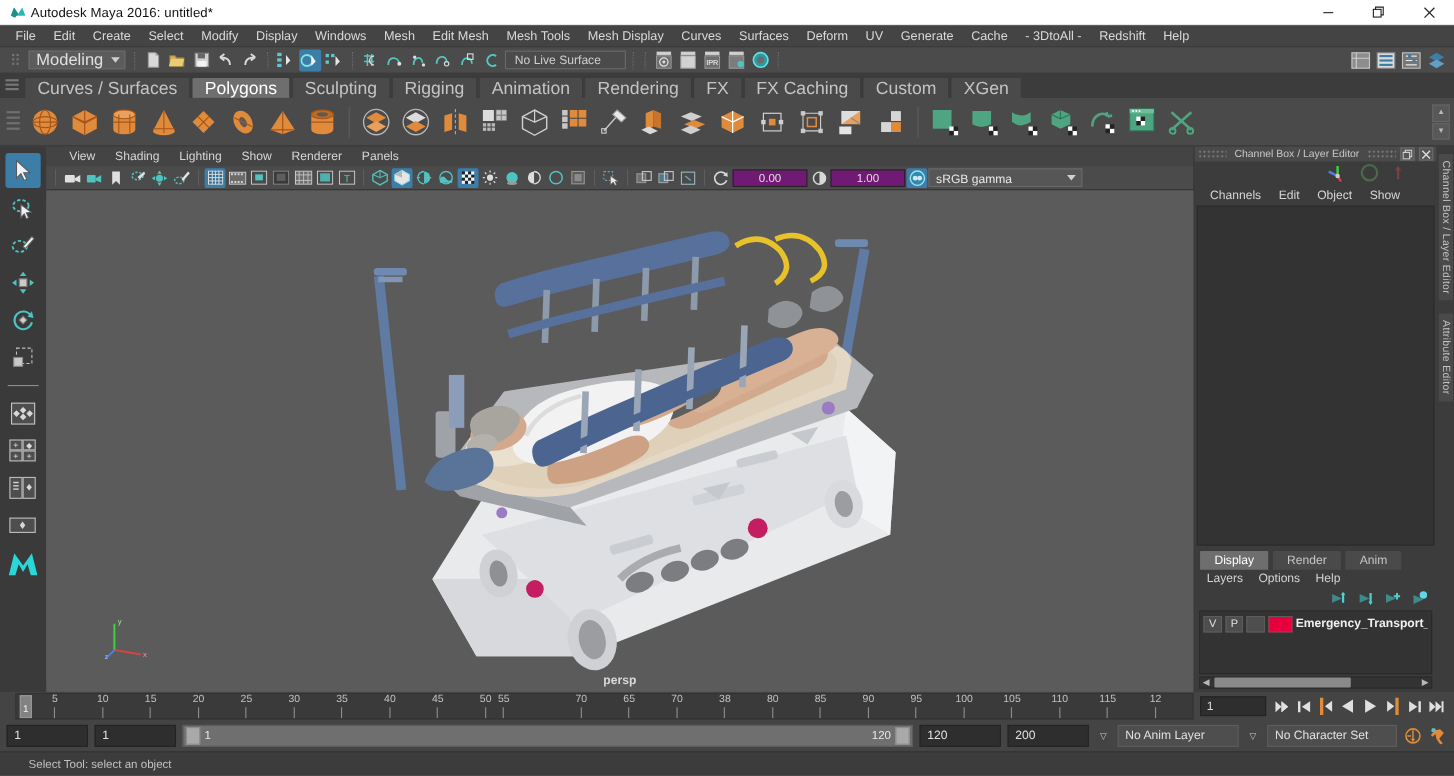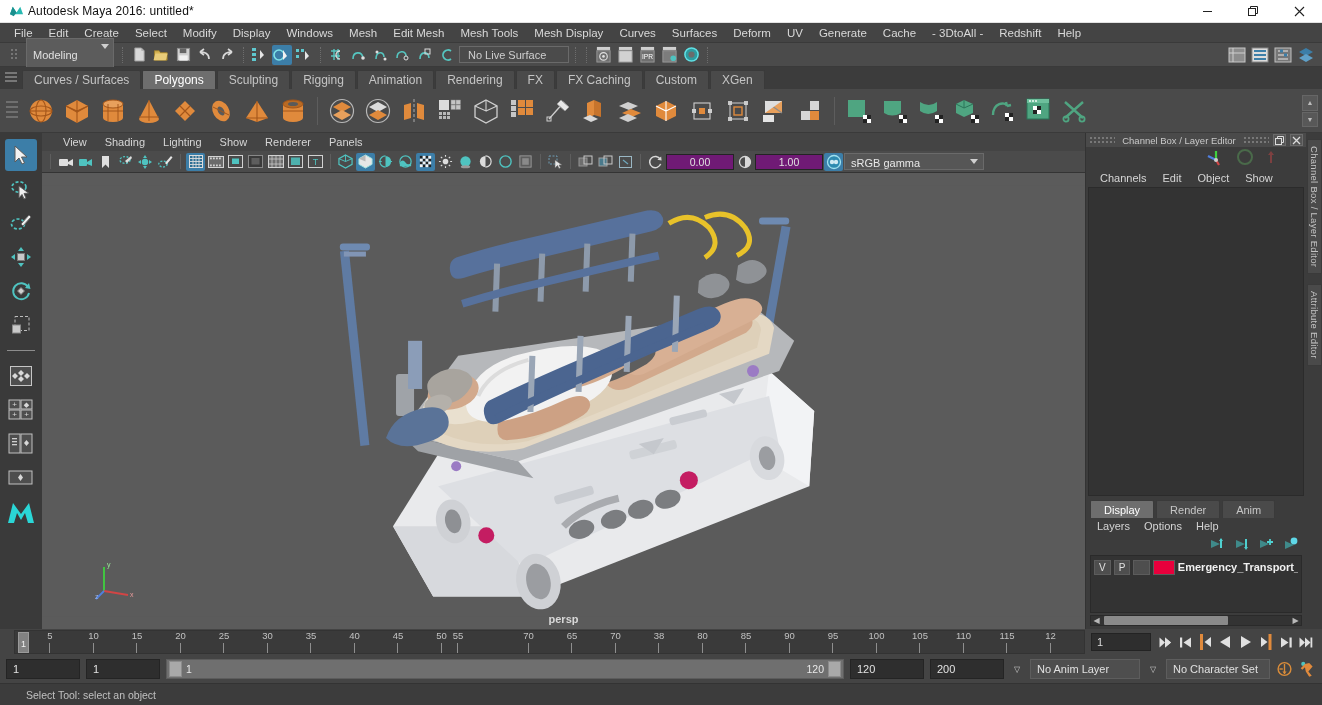--- a/index.html
+++ b/index.html
@@ -32,22 +32,22 @@
     flex:0 0 20px; padding-left:6px; border-bottom:1px solid #3a3a3a;
   }
   .menu-item { padding:0 8px; font-size:11.5px; color:#d9d9d9; line-height:20px; height:20px; white-space:nowrap;}
 
   
   .statusbar {
     height:24px; background:#4b4b4b; display:flex; align-items:center;
     flex:0 0 24px; padding-left:4px; gap:2px; border-bottom:1px solid #3a3a3a;
   }
   .menuset {
-    width:88px; height:33px; background:#5c5c5c; border:1px solid #6a6a6a;
-    font-size:11px; color:#e0e0e0; display:flex; align-items:center;
+    width:88px; height:17px; background:#5c5c5c; border:1px solid #6a6a6a;
+    font-size:15px; color:#e0e0e0; display:flex; align-items:center;
     padding-left:6px; position:relative; margin-right:2px;
   }
   .menuset .arrow { position:absolute; right:4px; top:5px; border-left:4px solid transparent;
     border-right:4px solid transparent; border-top:5px solid #cfcfcf; }
   .sb-sep { width:1px; height:16px; background:#5f5f5f; margin:0 4px;
             border-left:1px dotted #6d6d6d; background:transparent; }
   .sb-ico { width:20px; height:20px; display:flex; align-items:center; justify-content:center; border-radius:2px;}
   .sb-ico.on { background:#3c7ea8; }
   .livesurf {
     height:17px; min-width:110px; background:#4b4b4b; border:1px solid #6a6a6a;
@@ -56,21 +56,21 @@
   .sb-right { margin-left:auto; display:flex; gap:3px; padding-right:6px; }
 
   
   .shelf-tabs {
     height:22px; background:#3c3c3c; display:flex; align-items:flex-end; flex:0 0 22px;
     padding-left:22px; position:relative;
   }
   .shelf-grip { position:absolute; left:5px; top:5px; width:12px; height:12px; }
   .shelf-grip i { display:block; height:2px; background:#777; margin-bottom:2px; }
   .shelf-tab {
-    height:19px; line-height:19px; padding:0 11px; font-size:12px; color:#c4c4c4;
+    height:19px; line-height:19px; padding:0 11px; font-size:16px; color:#c4c4c4;
     background:#4a4a4a; border:1px solid #3a3a3a; border-bottom:none; margin-right:1px;
     border-radius:2px 2px 0 0;
   }
   .shelf-tab.active { background:#6e6e6e; color:#fff; }
   .shelf-icons {
     height:44px; background:#4a4a4a; display:flex; align-items:center; flex:0 0 44px;
     padding-left:24px; gap:2px; position:relative; border-bottom:1px solid #3a3a3a;
   }
   .shelf-left-grip { position:absolute; left:6px; top:12px; width:12px; height:18px; }
   .shelf-left-grip i { display:block; height:2px; background:#6f6f6f; margin-bottom:3px; }
@@ -1506,21 +1506,21 @@
       <span class="rt-lbl-r">120</span>
       <span class="rt-handle"></span>
     </div>
     <div class="rfield">120</div>
     <div class="rfield">200</div>
     <div class="combo-arrow">▽</div>
     <div class="combo" style="width:110px">
       <span>No Anim Layer</span>
     </div>
     <div class="combo-arrow">▽</div>
-    <div class="combo" style="width:104px">
+    <div class="combo" style="width:118px">
       <span>No Character Set</span>
     </div>
     <div class="pb">
       <svg width="20" height="20" viewBox="0 0 20 20">
           <circle cx="10" cy="10" r="7.5" fill="none" stroke="#d98c3a" stroke-width="1.7"></circle>
           <path d="M10 4 v12" stroke="#d98c3a" stroke-width="1.6"></path>
           <path d="M10 16 l-2.5 -3 h5 z" fill="#d98c3a"></path>
           <path d="M4 10 h4" stroke="#d98c3a" stroke-width="1.6"></path>
         </svg>
     </div>

